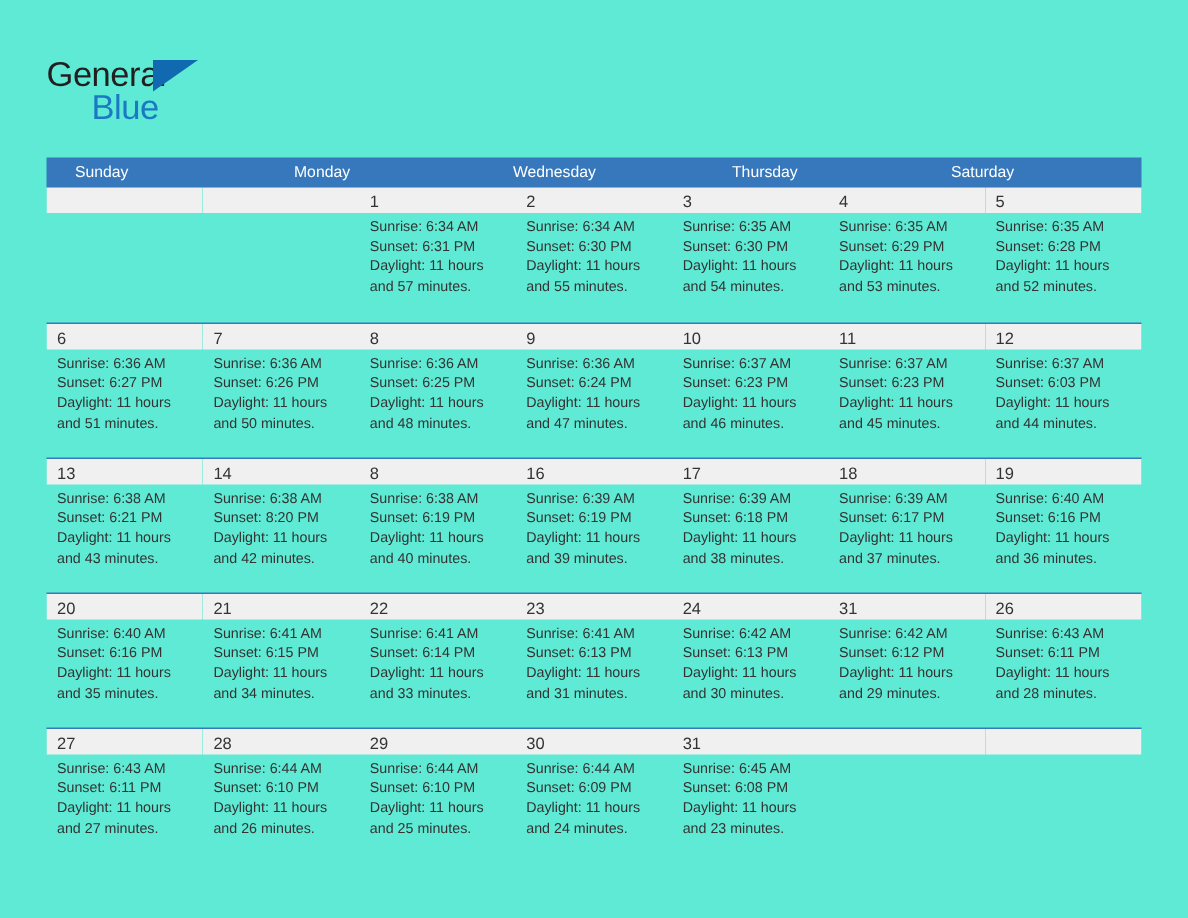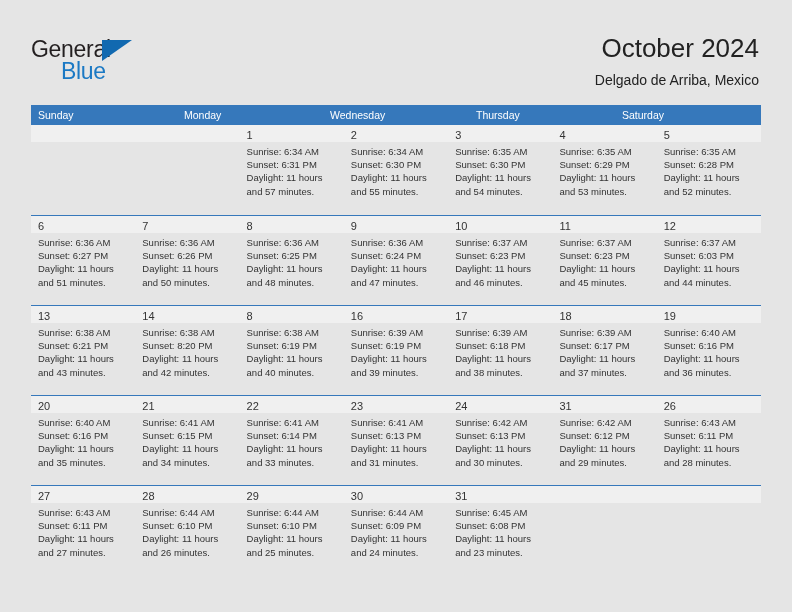--- a/index.html
+++ b/index.html
@@ -5,21 +5,21 @@
   * { box-sizing: border-box; }
   html, body {
     margin: 0; padding: 0;
     width: 792px; height: 612px;
     background: #ffffff;
     font-family: "Liberation Sans", sans-serif;
   }
   .page {
     position: relative;
     width: 792px; height: 612px;
-    background: #e5e5e5;
+    background: #5eead4;
     overflow: hidden;
   }
 
   
   .header {
     position: absolute;
     left: 0; top: 0;
     width: 792px; height: 100px;
   }
   .logo {
@@ -87,20 +87,21 @@
     background: #3678bb;
   }
   .weekday {
     flex: 1 1 0;
     color: #ffffff;
     font-size: 10.5px;
     line-height: 20px;
     padding-left: 7px;
     white-space: nowrap;
     overflow: hidden;
+    margin-left: 12px;
   }
 
   .week-row {
     display: flex;
     width: 730px;
     height: 90px;
     border-top: 1px solid #3678bb;
   }
   .week-row:first-of-type { border-top: none; }
 
@@ -137,24 +138,20 @@
 <div class="page">
 
   <div class="header">
 
     <div class="logo">
       <span class="logo-general">General</span>
       <span class="logo-triangle"></span>
       <span class="logo-blue">Blue</span>
     </div>
 
-    <div class="title-block">
-      <div class="cal-title">October 2024</div>
-      <div class="cal-subtitle">Delgado de Arriba, Mexico</div>
-    </div>
 
   </div>
 
   <div class="calendar">
     <div class="weekday-row">
       <div class="weekday">Sunday</div>
       <div class="weekday">Monday</div>
       <div class="weekday">Wednesday</div>
       <div class="weekday">Thursday</div>
       <div class="weekday">Saturday</div>

